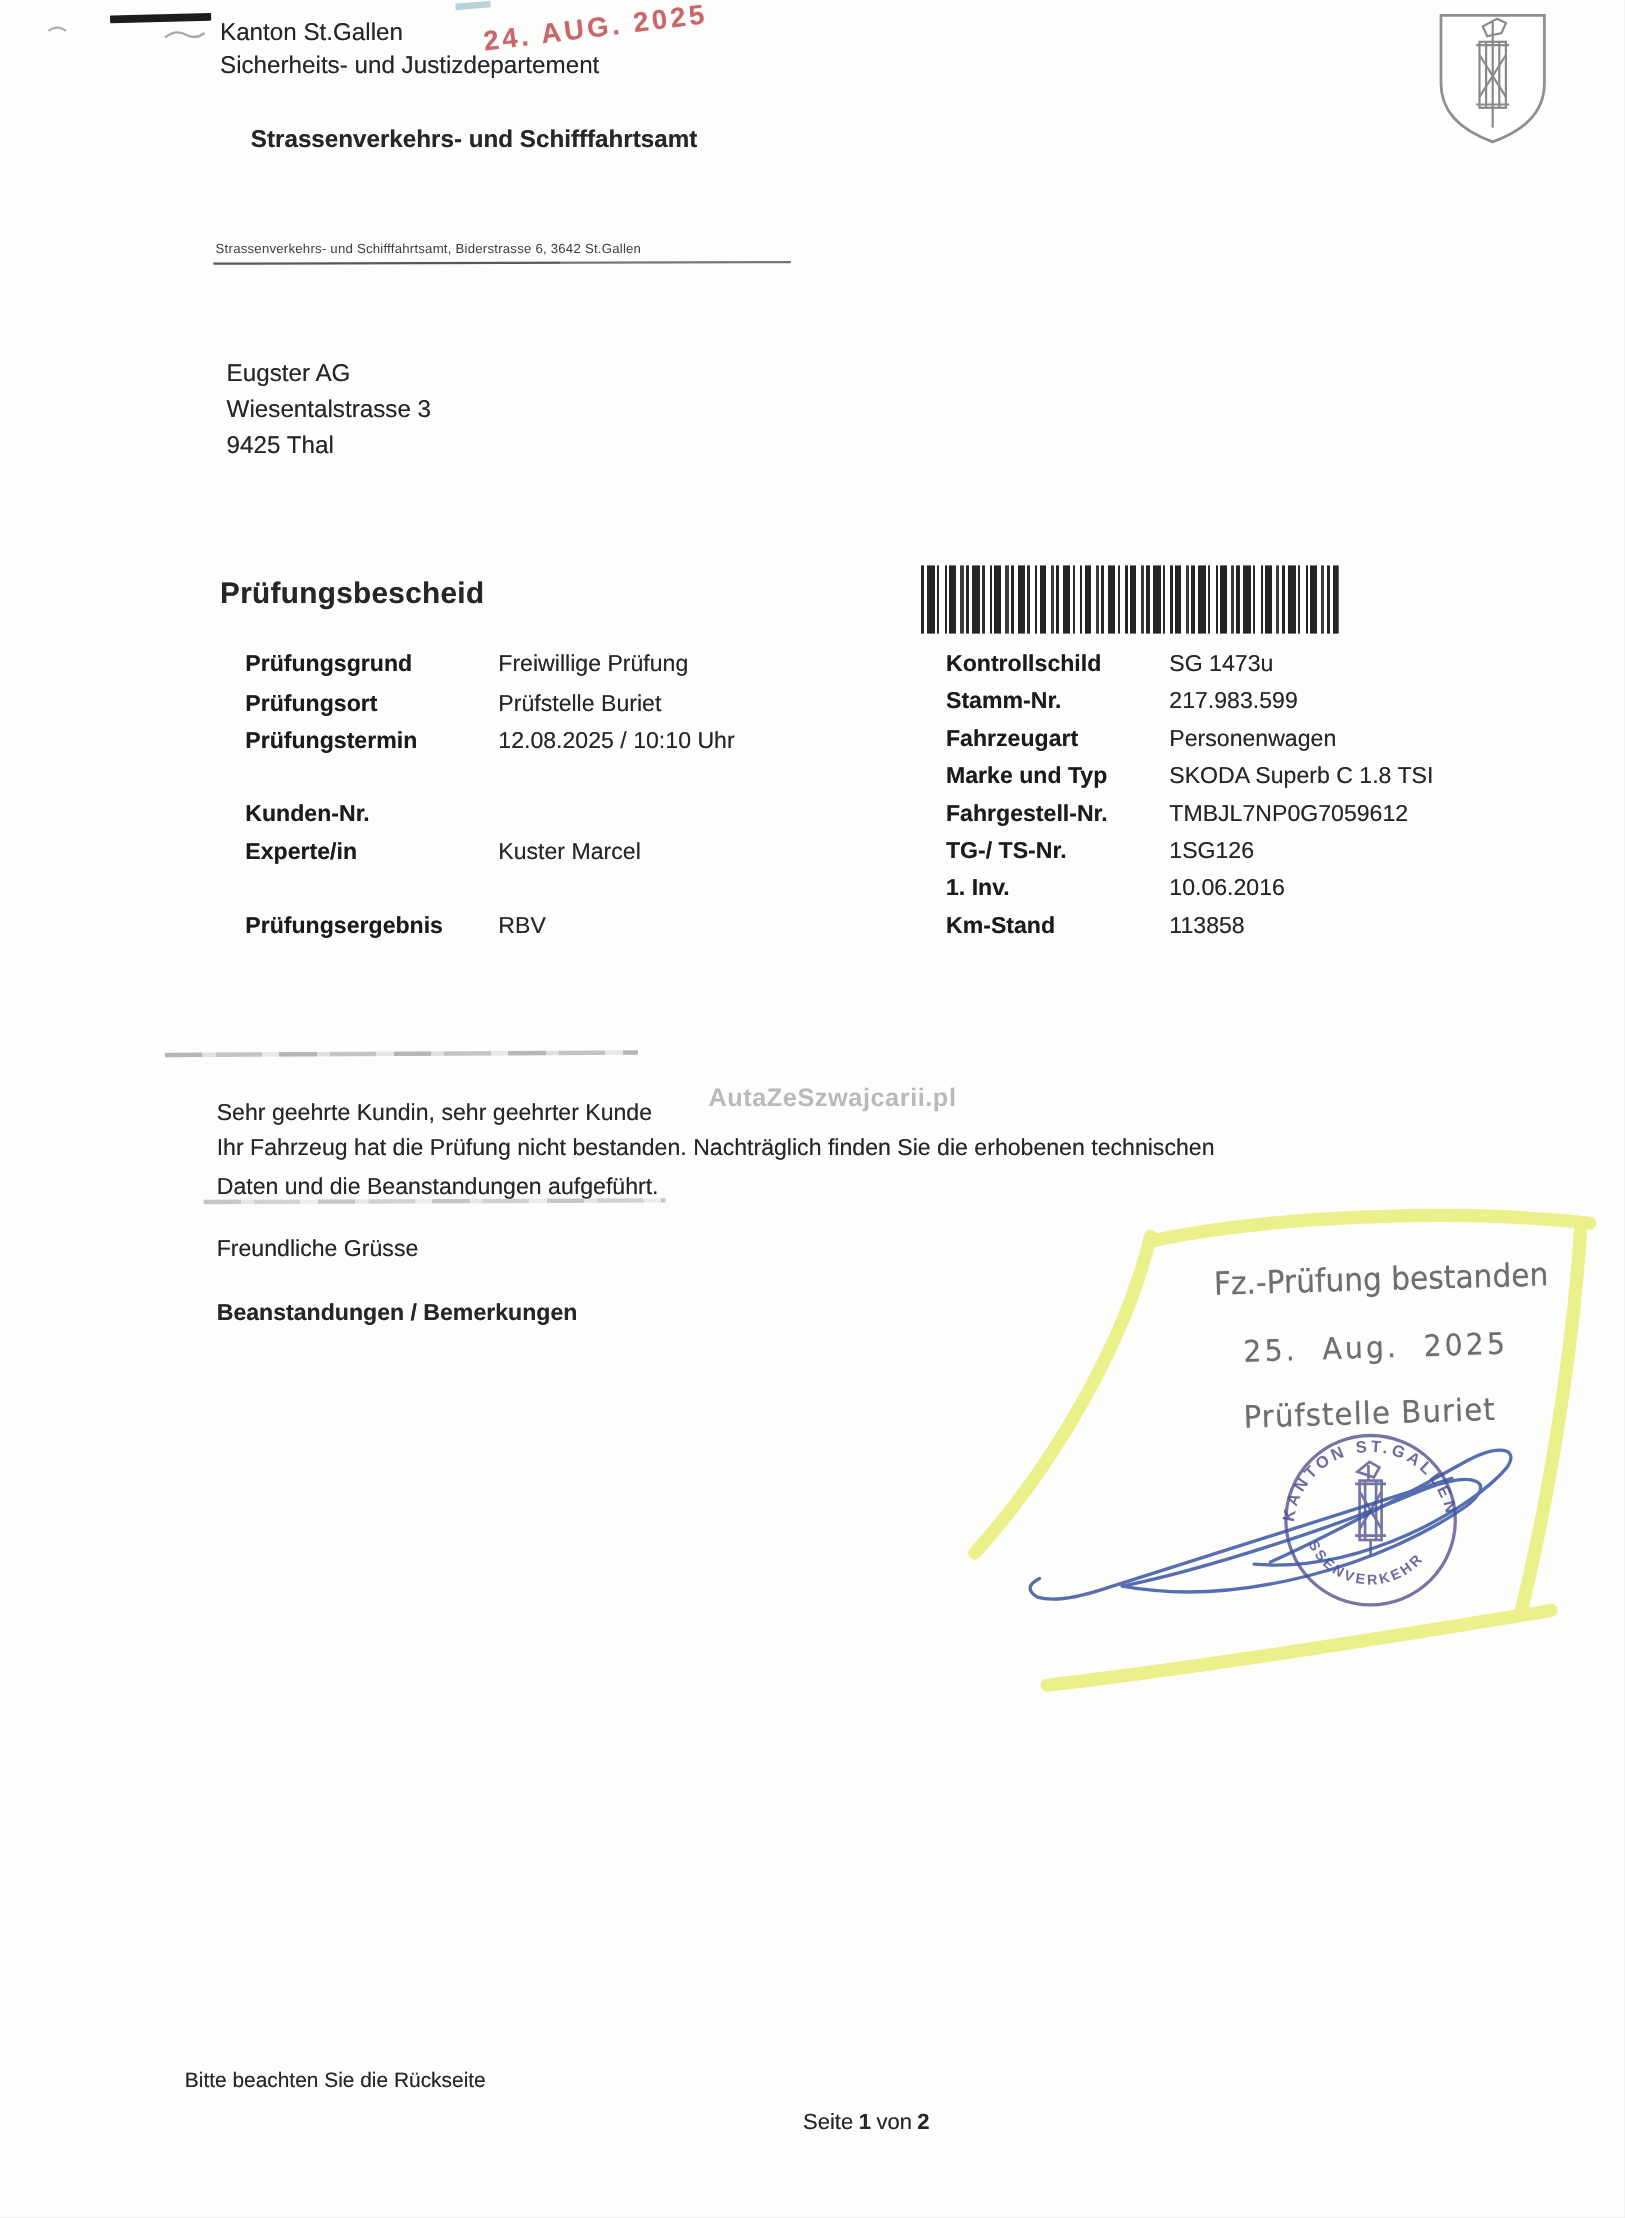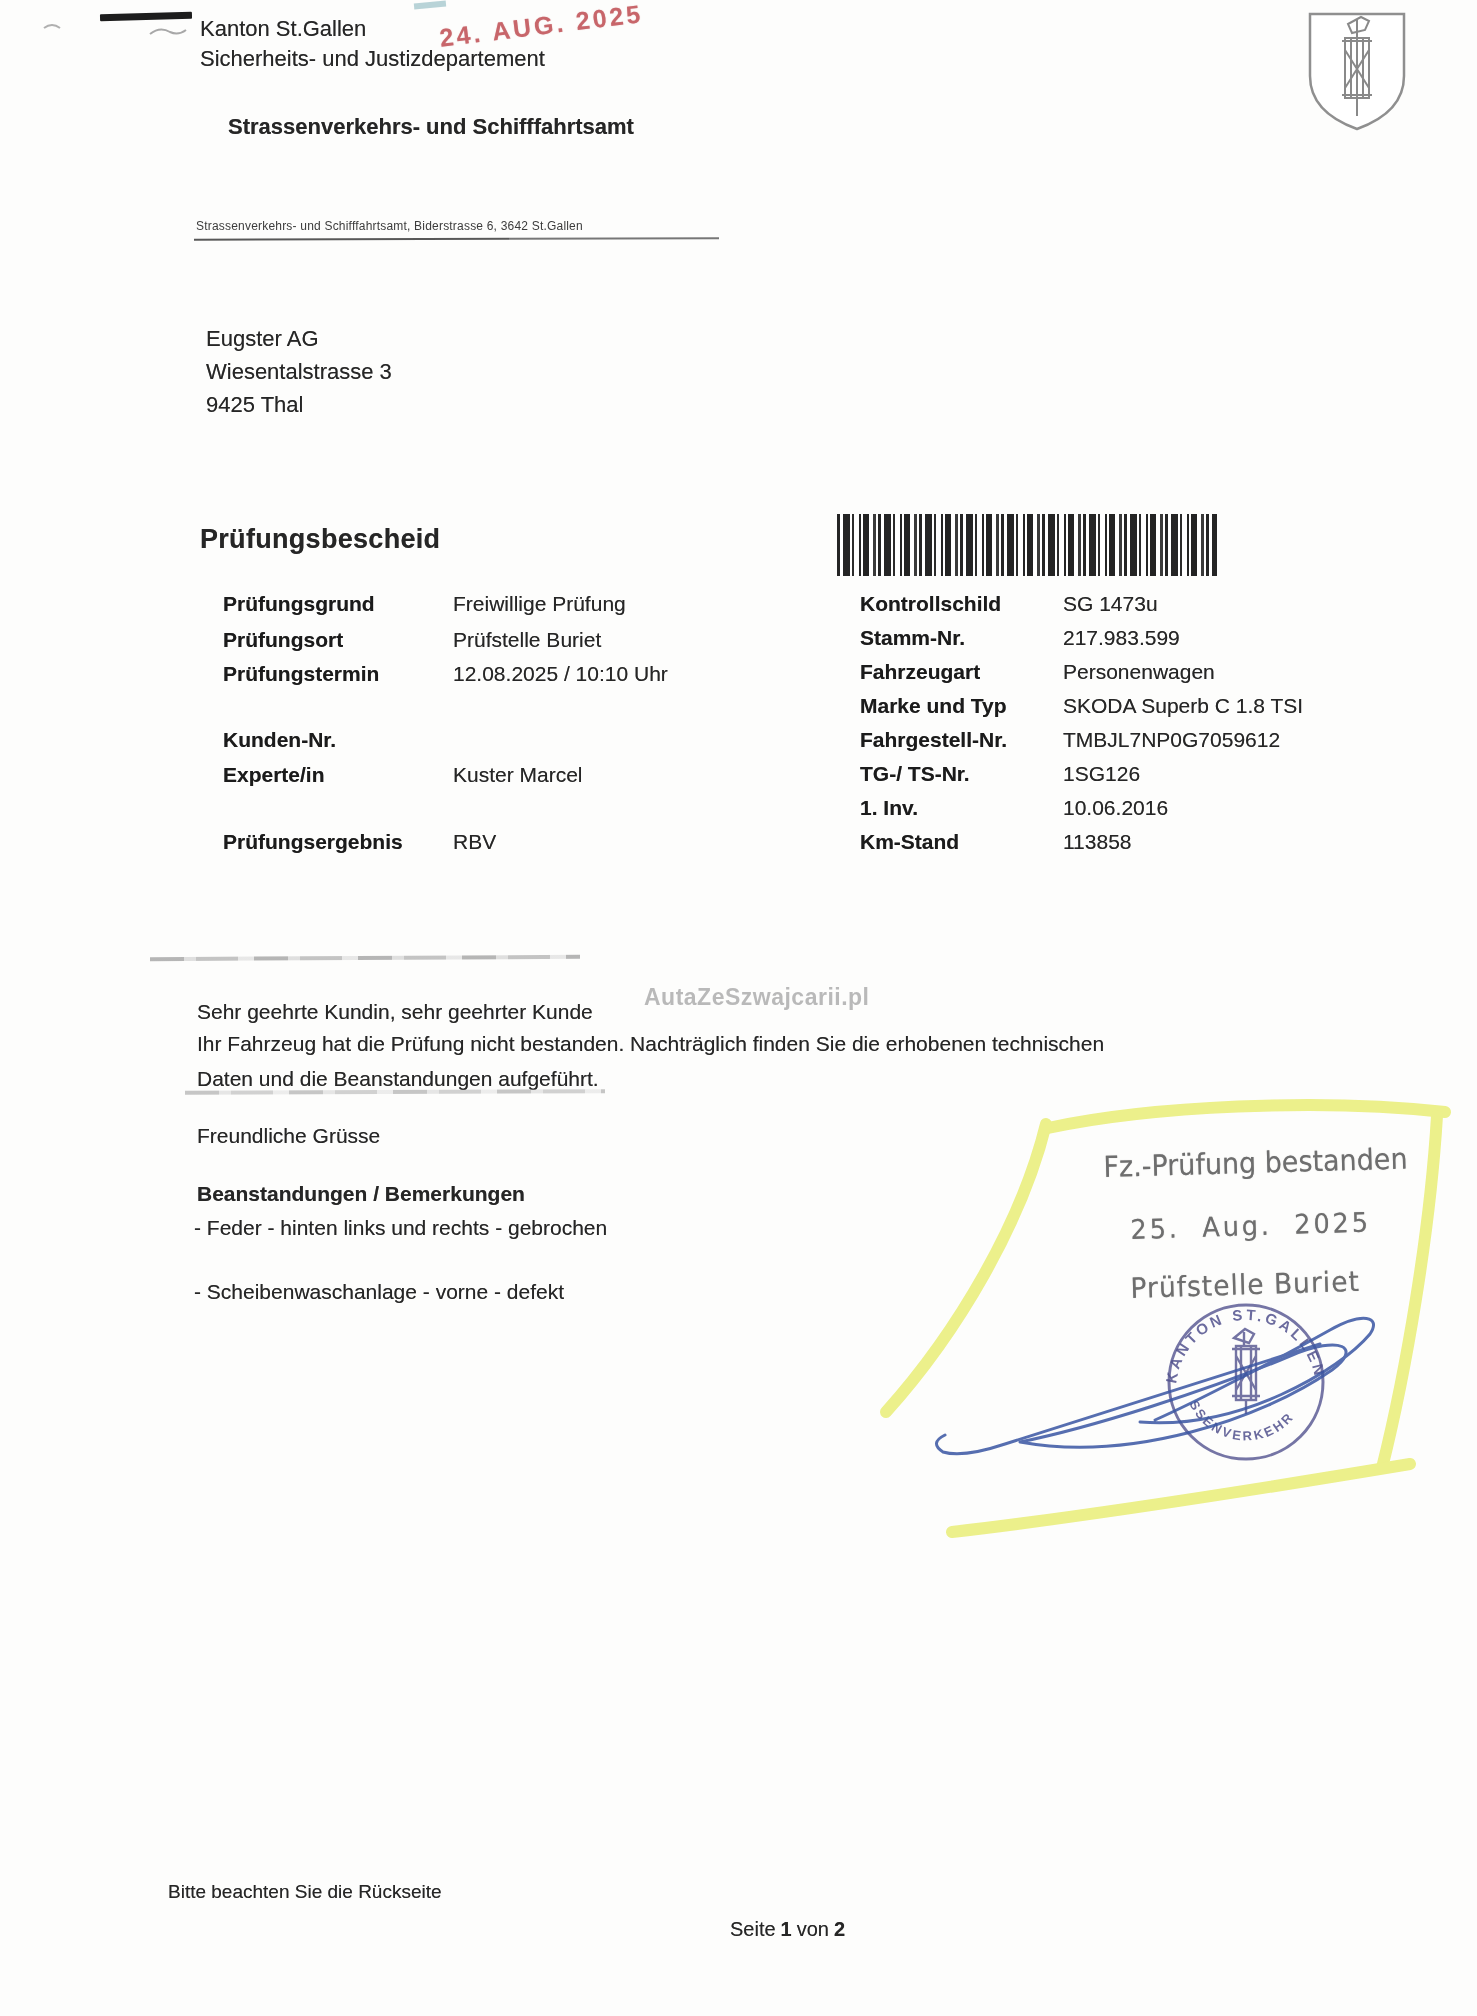--- a/index.html
+++ b/index.html
@@ -126,22 +126,20 @@
   <div class="abs smudge" style="left:150px;top:956px;width:430px;transform:rotate(-.3deg);"></div>
 
   <div class="abs body-text soft" style="left:197px;top:962px;margin-top:32px;">Sehr geehrte Kundin, sehr geehrter Kunde</div>
   <div class="abs watermark" style="left:644px;top:984px;">AutaZeSzwajcarii.pl</div>
   <div class="abs body-text soft" style="left:197px;top:1026px;width:935px;">Ihr Fahrzeug hat die Prüfung nicht bestanden. Nachträglich finden Sie die erhobenen technischen Daten und die Beanstandungen aufgeführt.</div>
   <div class="abs body-text soft" style="left:197px;top:1118px;">Freundliche Grüsse</div>
 
   <div class="abs smudge" style="left:185px;top:1090px;width:420px;opacity:.5;transform:rotate(-.2deg);"></div>
 
   <div class="abs body-text bold soft" style="left:197px;top:1176px;">Beanstandungen / Bemerkungen</div>
-  <div class="abs body-text soft" style="left:194px;top:1210px;">- Feder - hinten links und rechts - gebrochen</div>
-  <div class="abs body-text soft" style="left:194px;top:1274px;">- Scheibenwaschanlage - vorne - defekt</div>
 
   <div class="abs rubber rubber1" style="left:1103px;top:1150px;">Fz.-Prüfung bestanden</div>
   <div class="abs rubber rubber2" style="left:1130px;top:1214px;">25. Aug. 2025</div>
   <div class="abs rubber rubber3" style="left:1130px;top:1272px;">Prüfstelle Buriet</div>
 
   <svg class="abs" style="left:1160px;top:1296px;" width="172" height="172" viewBox="0 0 172 172">
     <defs>
       <path id="sealTop" d="M16,94 A70,70 0 0 1 156,94"></path>
       <path id="sealBottom" d="M26,98 A62,62 0 0 0 146,98"></path>
     </defs>

